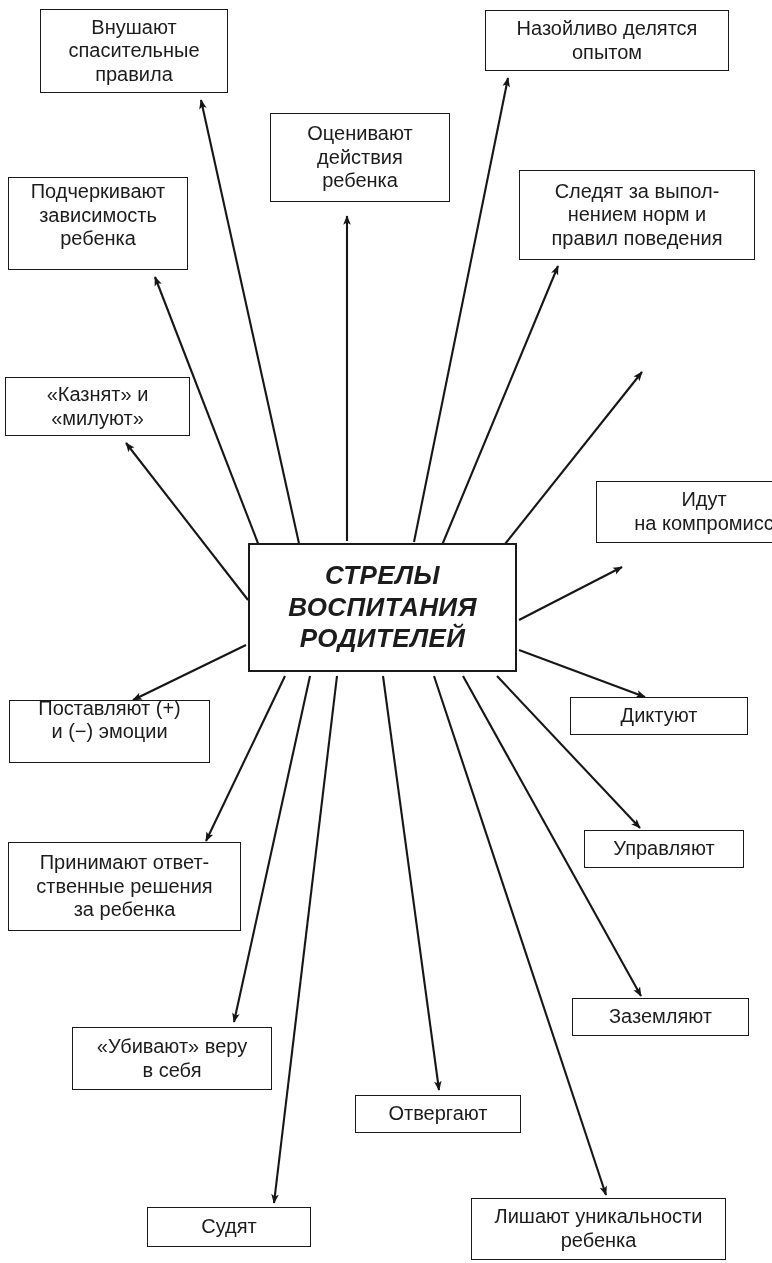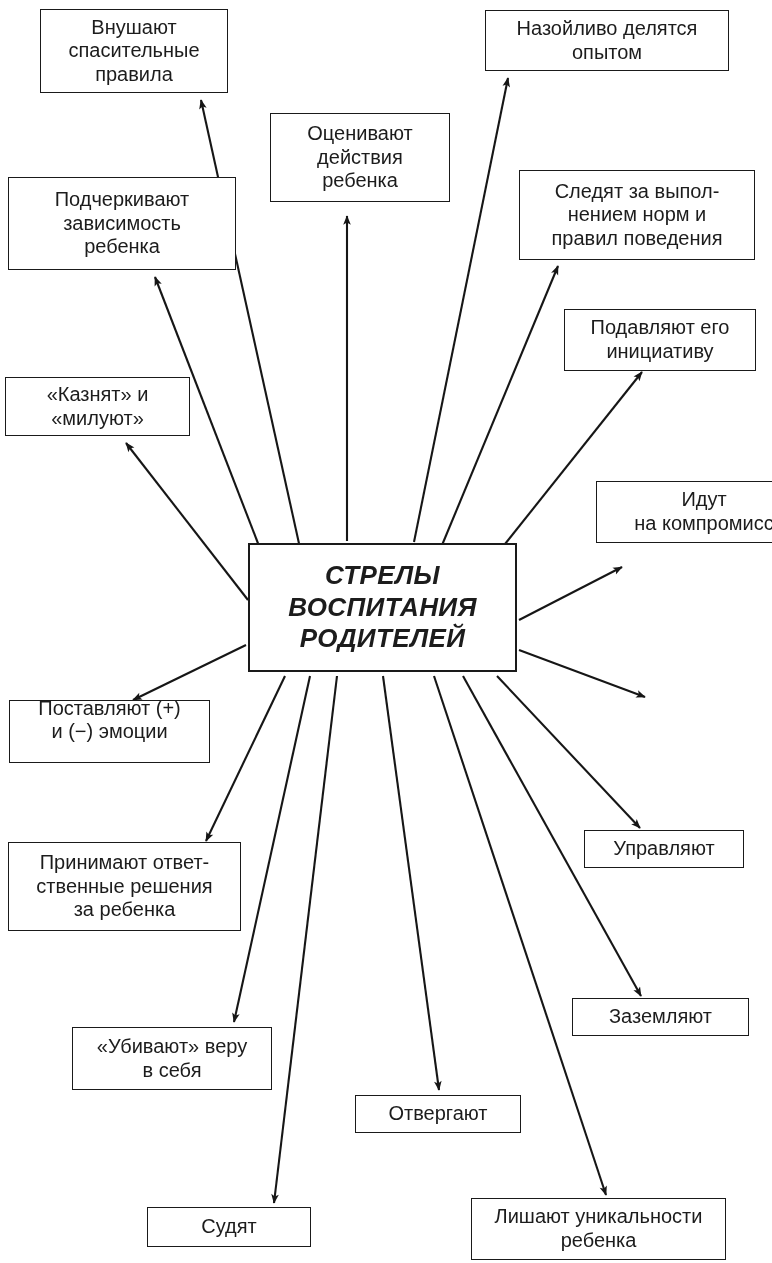--- a/index.html
+++ b/index.html
@@ -104,47 +104,46 @@
     <span class="label">Назойливо делятся
 опытом</span>
   </div>
 
   <div class="node node-md" id="node-ocenivayut" style="left:270px; top:113px; width:180px; height:89px;">
     <span class="label">Оценивают
 действия
 ребенка</span>
   </div>
 
-  <div class="node node-md" id="node-podcherkivayut" style="left:8px; top:177px; width:228px; height:93px;">
+  <div class="node node-md" id="node-podcherkivayut" style="left:8px; top:177px; width:180px; height:93px;align-items:flex-end;">
     <span class="label">Подчеркивают
 зависимость
 ребенка</span>
   </div>
 
   <div class="node node-md" id="node-sledyat" style="left:519px; top:170px; width:236px; height:90px;">
     <span class="label">Следят за выпол-
 нением норм и
 правил поведения</span>
   </div>
 
-  <div class="node node-md" id="node-podavlyayut" style="left:564px; top:309px; width:192px; height:62px;">
-    <span class="label">Подавляют его
-инициативу</span>
-  </div>
 
   <div class="node node-md" id="node-kaznyat" style="left:5px; top:377px; width:185px; height:59px;">
     <span class="label">«Казнят» и
 «милуют»</span>
   </div>
 
   <div class="node node-md" id="node-idut" style="left:568px; top:481px; width:216px; height:62px;margin-left:28px;">
     <span class="label">Идут
 на компромисс</span>
   </div>
 
+  <div class="node node-md" id="node-diktuyut" style="left:570px; top:697px; width:178px; height:38px;">
+    <span class="label">Диктуют</span>
+  </div>
 
   <div class="node node-md" id="node-postavlyayut" style="left:9px; top:700px; width:201px; height:63px;align-items:flex-end;">
     <span class="label">Поставляют (+)
 и (−) эмоции</span>
   </div>
 
   <div class="node node-md" id="node-upravlyayut" style="left:584px; top:830px; width:160px; height:38px;">
     <span class="label">Управляют</span>
   </div>
 

